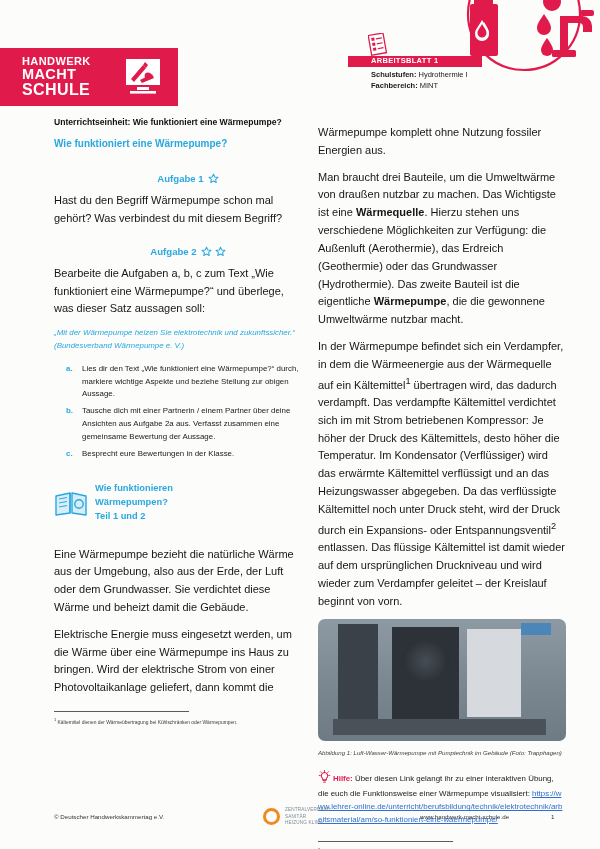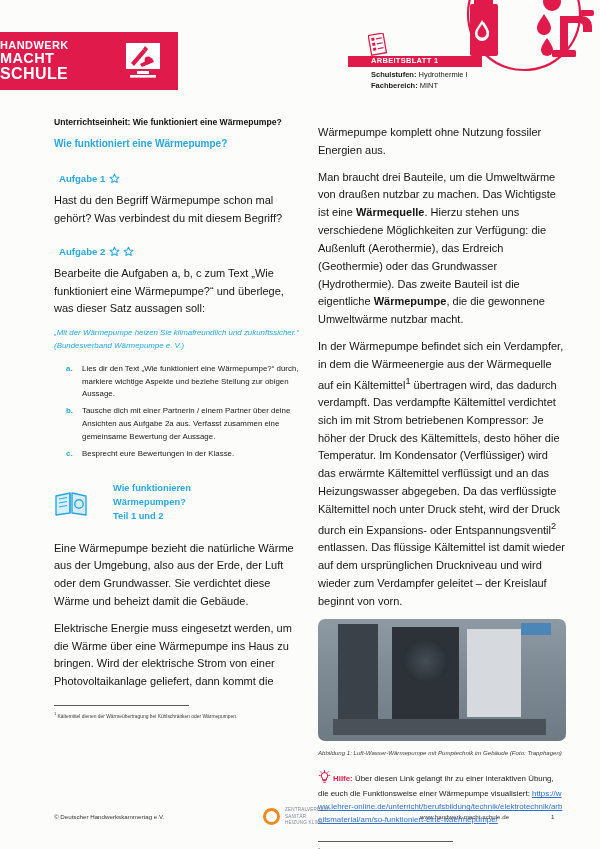--- a/index.html
+++ b/index.html
@@ -23,26 +23,27 @@
   }
 
   
   .header {
     position: relative;
     height: 112px;
   }
   .logo-box {
     position: absolute;
     left: 0;
-    top: 32px;
+    top: 48px;
     width: 178px;
     height: 58px;
     background: #e01a4b;
     display: flex;
     align-items: center;
+    padding-left: 22px;
     box-sizing: border-box;
   }
   .logo-words {
     display: flex;
     flex-direction: column;
     line-height: 1.0;
   }
   .logo-words span {
     color: #ffffff;
     font-weight: bold;
@@ -130,24 +131,25 @@
     font-size: 10px;
     font-weight: bold;
     color: #29a8df;
     line-height: 1.28;
     margin: 0 0 22px 0;
   }
   h2.task-head {
     font-size: 9.6px;
     font-weight: bold;
     color: #29a8df;
-    margin: 0 0 7px 5px;
+    margin: 0 0 7px 16px;
     display: flex;
     align-items: center;
     gap: 4px;
+    justify-content: center;
   }
   .stars { display: inline-flex; gap: 3px; }
   p.body {
     font-size: 11px;
     line-height: 1.62;
     margin: 8px 0 9px 0;
     color: #161616;
   }
   p.body b { font-weight: bold; text-align: center; }
   .quote {
@@ -174,22 +176,22 @@
     width: 16px;
     flex: 0 0 16px;
     padding-left: 12px;
     box-sizing: content-box;
   }
   ol.abc li .itext { flex: 1; }
 
   .readbox {
     display: flex;
     align-items: center;
-    gap: 25px;
-    margin: 22px 0 16px 0;
+    gap: 7px;
+    margin: 22px 0 22px 0;
   }
   .readbox .rb-title {
     font-size: 9.3px;
     font-weight: bold;
     color: #29a8df;
     line-height: 1.48;
   }
 
   .fnrule {
     width: 135px;
@@ -416,21 +418,21 @@
         <span class="stars">
           <svg width="11" height="11" viewBox="0 0 24 24">
             <path d="M12 2.5l2.9 6.2 6.8.8-5 4.6 1.3 6.7-6-3.4-6 3.4 1.3-6.7-5-4.6 6.8-.8z" fill="none" stroke="#29a8df" stroke-width="2.2" stroke-linejoin="round"></path>
           </svg>
           <svg width="11" height="11" viewBox="0 0 24 24">
             <path d="M12 2.5l2.9 6.2 6.8.8-5 4.6 1.3 6.7-6-3.4-6 3.4 1.3-6.7-5-4.6 6.8-.8z" fill="none" stroke="#29a8df" stroke-width="2.2" stroke-linejoin="round"></path>
           </svg>
         </span>
       </h2>
       <p class="body">Bearbeite die Aufgaben a, b, c zum Text „Wie funktioniert eine Wärmepumpe?“ und überlege, was dieser Satz aussagen soll:</p>
-      <p class="quote">„Mit der Wärmepumpe heizen Sie klimafreundlich und zukunftssicher.“ (Bundesverband Wärmepumpe e. V.)</p>
+      <p class="quote">„Mit der Wärmepumpe heizen Sie elektrotechnik und zukunftssicher.“ (Bundesverband Wärmepumpe e. V.)</p>
 
       <ol class="abc">
         <li>
           <span class="marker">a.</span>
           <span class="itext">Lies dir den Text „Wie funktioniert eine Wärmepumpe?“ durch, markiere wichtige Aspekte und beziehe Stellung zur obigen Aussage.</span>
         </li>
         <li>
           <span class="marker">b.</span>
           <span class="itext">Tausche dich mit einer Partnerin / einem Partner über deine Ansichten aus Aufgabe 2a aus. Verfasst zusammen eine gemeinsame Bewertung der Aussage.</span>
         </li>

